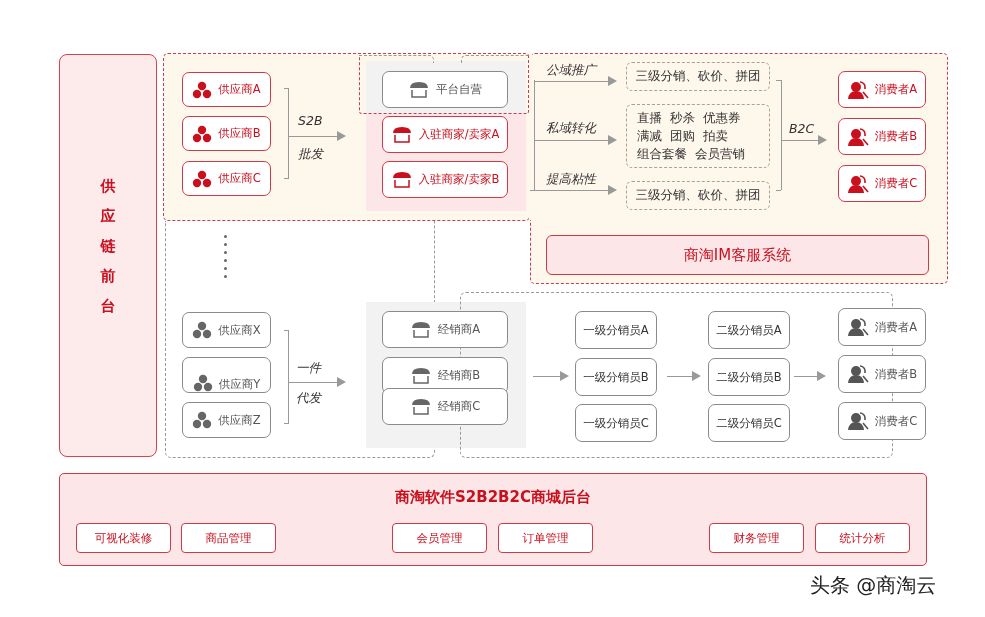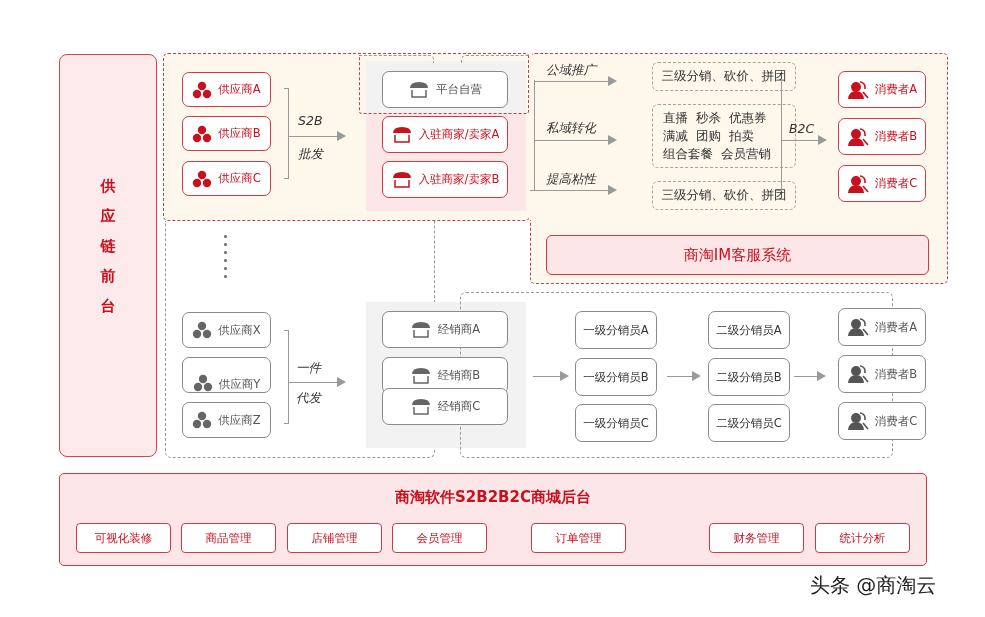--- a/index.html
+++ b/index.html
@@ -43,21 +43,21 @@
   .platform-dash-top-l { left: 359px; top: 55px; width: 75px; height: 8px; border-top: 1px dashed #999; border-right: 1px dashed #999; border-radius: 0 5px 0 0; }
   .platform-dash-top-r { left: 461px; top: 55px; width: 68px; height: 8px; border-top: 1px dashed #999; border-left: 1px dashed #999; border-radius: 5px 0 0 0; }
 
   
   .box {
     position: absolute; display: flex; align-items: center; justify-content: center; gap: 6px;
     border-radius: 7px; background: #ffffff; font-size: 11.5px;
   }
   .box.red { border: 1.5px solid #d03a46; color: #c8101e; text-align: center; }
   .box.gray { border: 1.5px solid #8a8a8a; color: #555555; }
-  .box.dash { border: 1px dashed #b0a090; background: #fdf7ec; color: #333; border-radius: 6px; margin-left: 26px; }
+  .box.dash { border: 1px dashed #b0a090; background: #fdf7ec; color: #333; border-radius: 6px; }
 
   .icon { display: inline-block; position: relative; }
 
   
   .vline { position: absolute; width: 1px; background: #999; }
   .hline { position: absolute; height: 1px; background: #999; }
   .arrow-head {
     position: absolute; width: 0; height: 0;
     border-top: 5px solid transparent; border-bottom: 5px solid transparent;
     border-left: 9px solid #999;
@@ -366,20 +366,19 @@
       <circle cx="9" cy="7" r="5" fill="#555"></circle>
       <path d="M1 19 Q2 11 9 11 Q16 11 17 19 Z" fill="#555"></path>
     </svg>
   <span>消费者C</span>
 </div>
 
 <div class="abs backend">
   <div class="backend-title">商淘软件S2B2B2C商城后台</div>
   <div class="backend-btn" style="left:16px;">可视化装修</div>
   <div class="backend-btn" style="left:121px;">商品管理</div>
-  <div class="backend-btn" style="left:227px;">店铺管理</div>
   <div class="backend-btn" style="left:332px;">会员管理</div>
-  <div class="backend-btn" style="left:438px;margin-left:33px;">订单管理</div>
+  <div class="backend-btn" style="left:438px;">订单管理</div>
   <div class="backend-btn" style="left:649px;">财务管理</div>
   <div class="backend-btn" style="left:755px;">统计分析</div>
 </div>
 
 <div class="abs watermark">头条 @商淘云</div>
 
 </body></html>

